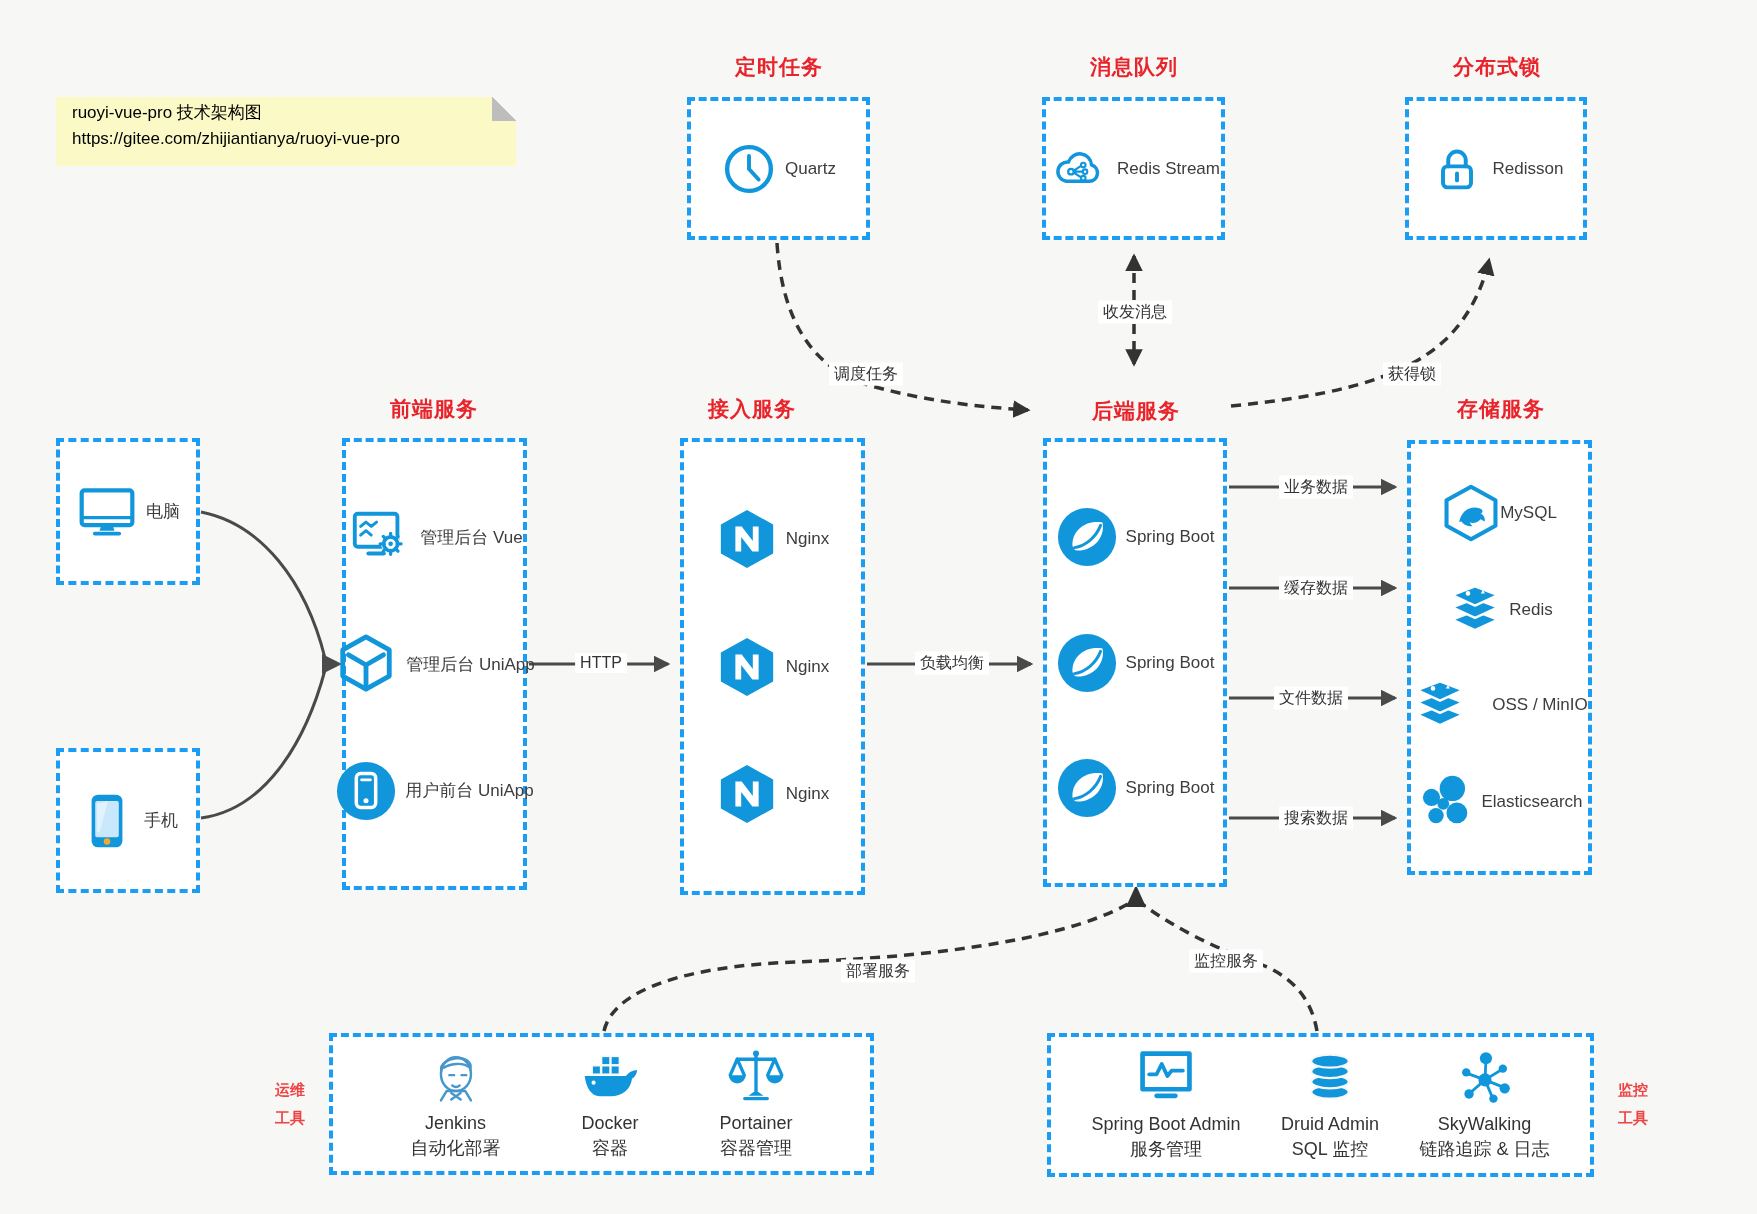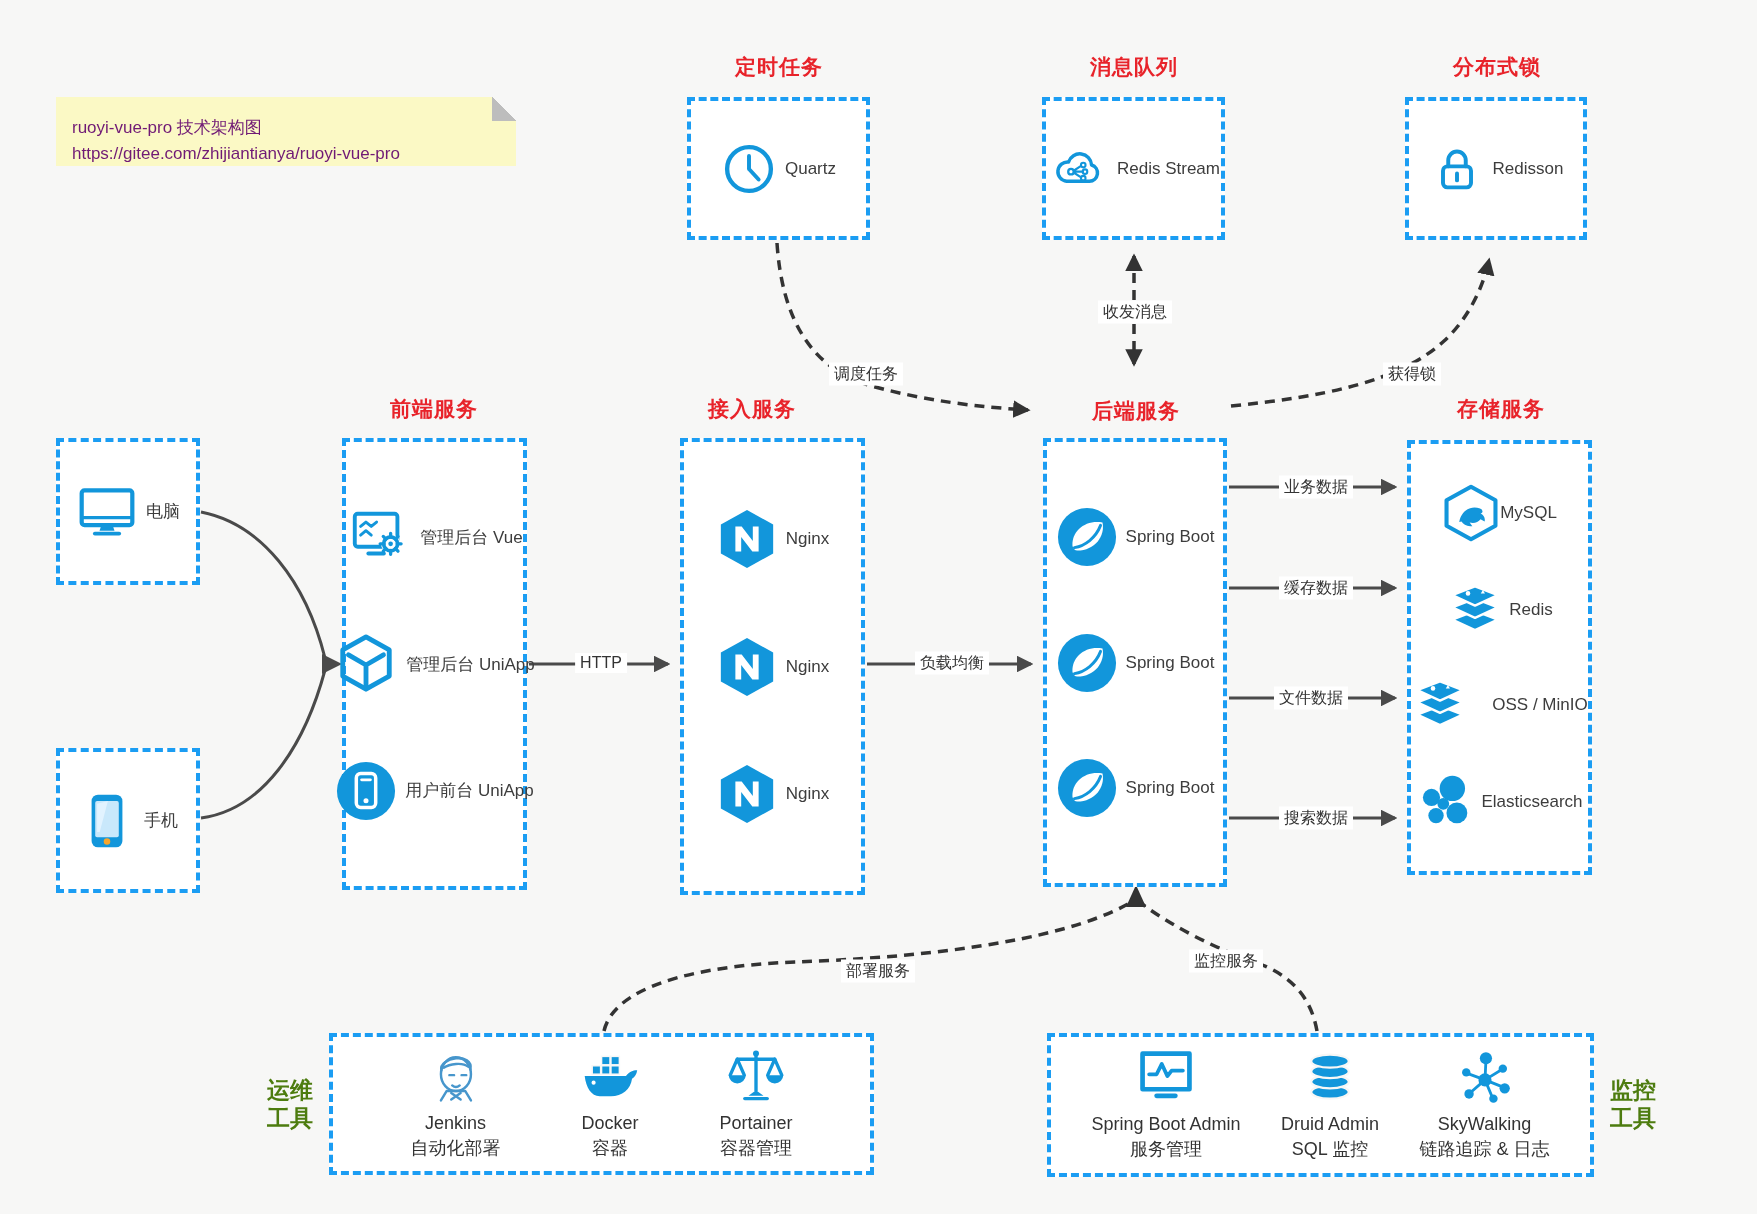--- a/index.html
+++ b/index.html
@@ -7,29 +7,29 @@
           font-family:"Liberation Sans","DejaVu Sans",sans-serif;}
   #edge-layer{position:absolute;left:0;top:0;z-index:1;}
   .box{position:absolute;background:#fff;border:4px dashed #1b9df3;box-sizing:border-box;z-index:2;}
   .col{display:flex;flex-direction:column;justify-content:space-evenly;align-items:center;}
   .row{display:flex;flex-direction:row;justify-content:space-evenly;align-items:center;}
   .center{display:flex;flex-direction:column;justify-content:center;align-items:center;gap:10px;}
   .node{display:flex;flex-direction:row;align-items:center;gap:8px;}
   .node-label{font-size:17px;color:#3d3d3d;white-space:nowrap;}
   .group-title{position:absolute;transform:translate(-50%,-50%);color:#e8232a;font-weight:bold;
                font-size:21px;letter-spacing:1px;white-space:nowrap;z-index:2;}
-  .side-title{position:absolute;transform:translate(-50%,-50%);color:#4d7c0f;font-weight:bold;
-              font-size:23px;line-height:28px;text-align:left;z-index:2;}
+  .side-title{position:absolute;transform:translate(-50%,-50%);color:#ef4444;font-weight:bold;
+              font-size:15px;line-height:28px;text-align:left;z-index:2;}
   .edge-label{position:absolute;transform:translate(-50%,-50%);background:#fff;color:#333;
               font-size:16px;padding:1px 5px;white-space:nowrap;z-index:3;}
   .bottom-item{display:flex;flex-direction:column;align-items:center;gap:4px;}
   .bottom-name{font-size:18px;color:#333;text-align:center;line-height:25px;white-space:nowrap;}
   .note{position:absolute;left:56px;top:97px;width:460px;height:69px;background:#fbf9c5;
-        box-sizing:border-box;padding:18px 0 0 16px;z-index:2;
-        font-size:17px;color:#701a75;line-height:26px;}
+        box-sizing:border-box;padding:3px 0 0 16px;z-index:2;
+        font-size:17px;color:#000000;line-height:26px;}
   .note-fold{position:absolute;top:0;right:0;width:24px;height:24px;
              background:linear-gradient(to bottom left,#f7f7f6 49.5%,#bdbdbd 50%);}
   svg .s{fill:none;stroke:#1296db;stroke-linecap:round;stroke-linejoin:round;}
 </style>
 </head>
 <body>
 
 <div id="canvas">
 
   <svg width="0" height="0" style="position:absolute" aria-hidden="true">

